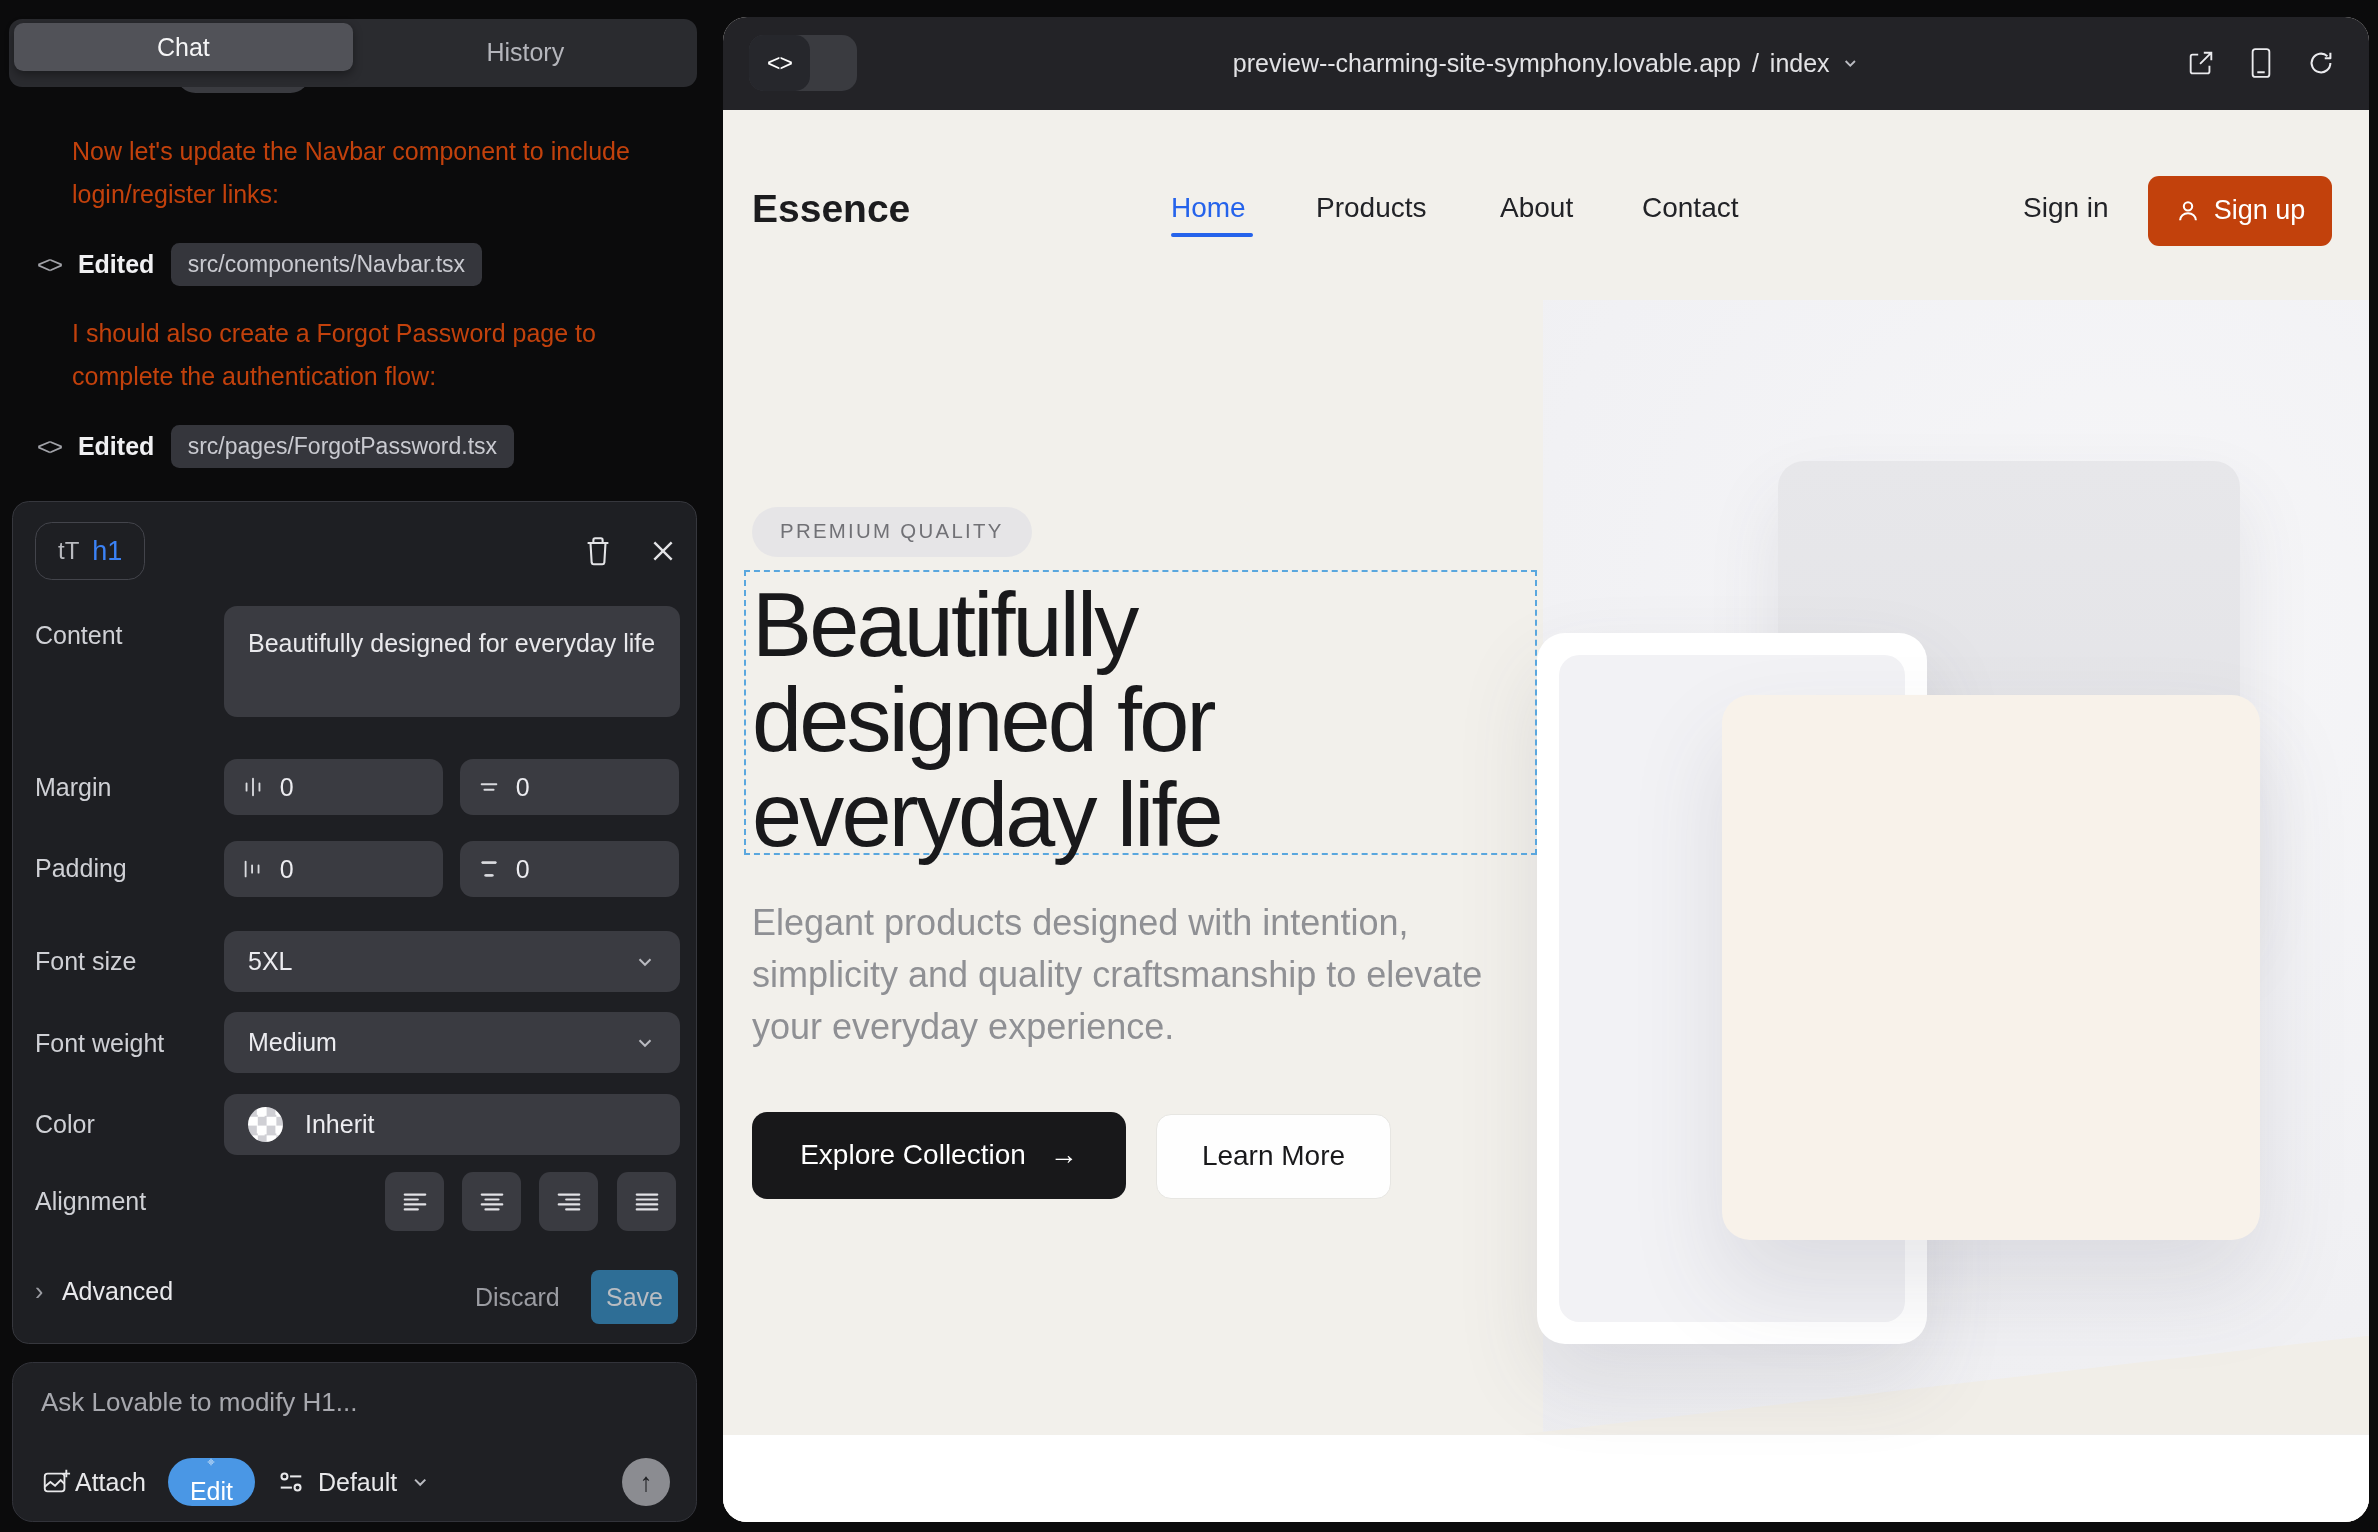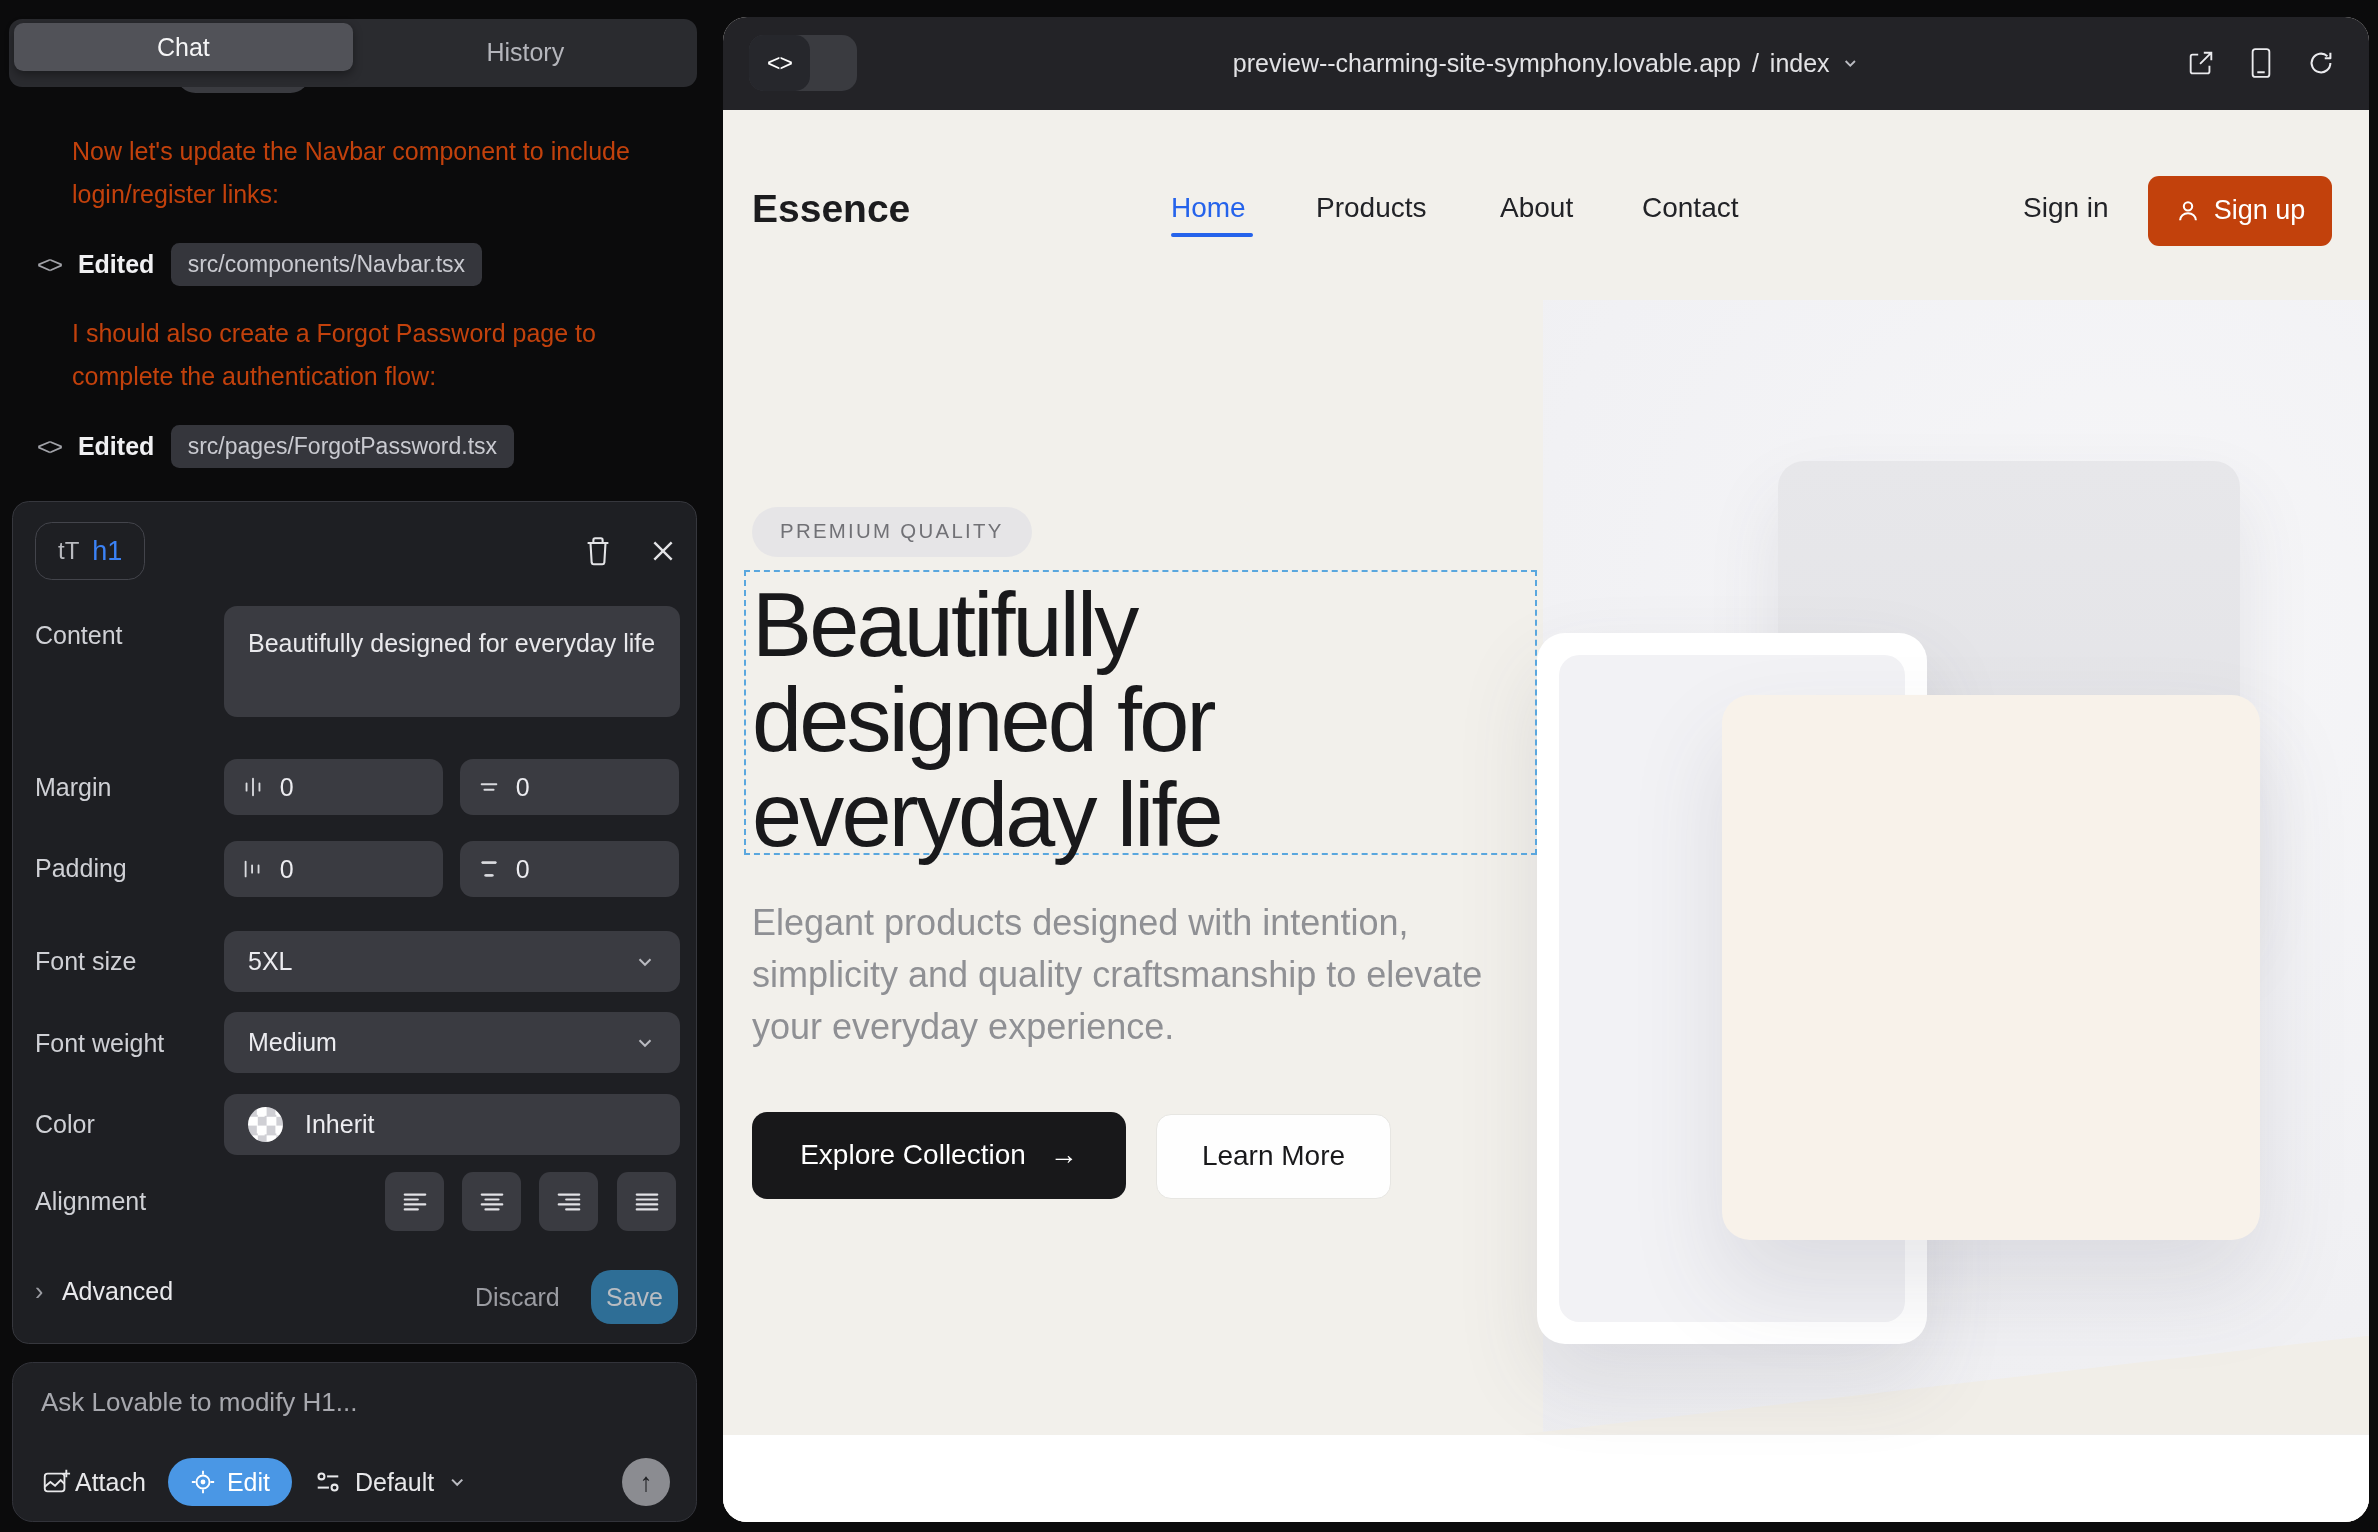--- a/index.html
+++ b/index.html
@@ -45,35 +45,35 @@
   .alignbtn { width:59px; height:59px; background:#3a3b41; border-radius:11px;
               display:flex; align-items:center; justify-content:center; cursor:pointer; }
   .swatch { width:35px; height:35px; border-radius:50%;
             background:repeating-conic-gradient(#ffffff 0% 25%, #cfcfd4 0% 50%);
             background-size:18.6px 18.6px; }
   .advanced { left:22px; top:775px; display:flex; align-items:center; gap:18.6px;
               font-size:25px; color:#e9e9ec; }
   .chev { color:#9b9ca2; font-size:25px; }
   .discard { left:462px; top:781px; font-size:25px; color:#9b9ca2; cursor:pointer; }
   .save { left:578px; top:768px; width:87px; height:54px; background:#2e6e96;
-          border-radius:20px; color:#b9bdc2; font-size:25px; display:flex;
+          border-radius:8px; color:#b9bdc2; font-size:25px; display:flex;
           align-items:center; justify-content:center; cursor:pointer; }
 
   
   .composer { left:12px; top:1362px; width:685px; height:160px; background:#1f2024;
               border:1.9px solid #32333a; border-radius:20.4px; }
   .composer input { position:absolute; left:28px; top:24px; width:612px; background:transparent;
                     border:none; outline:none; font-size:26px; color:#e6e6e9;
                     font-family:"Liberation Sans", sans-serif; }
   .composer input::placeholder { color:#a7a8ae; }
   .crow { position:absolute; left:28px; top:95px; height:48px; display:flex;
           align-items:center; gap:22px; }
   .attach { display:flex; align-items:center; gap:4px; font-size:25px; color:#e8e8ea; cursor:pointer; }
   .editpill { display:flex; align-items:center; gap:11px; background:#4a97e5; height:48px;
-              border-radius:24px; padding:0 22px; font-size:25px; color:#fff; cursor:pointer; }
+              border-radius:24px; padding:0 22px; font-size:25px; color:#fff; cursor:pointer;flex-direction:column; }
   .defaultbtn { display:flex; align-items:center; gap:13px; font-size:25px; color:#e8e8ea; cursor:pointer; }
   .send { position:absolute; right:26px; top:95px; width:48px; height:48px; border-radius:50%;
           background:#8b8c91; display:flex; align-items:center; justify-content:center;
           font-size:26px; font-weight:700; color:#1e1f22; cursor:pointer; }
 
   
   .window { left:723px; top:16.7px; width:1646px; height:1505px; background:#f2f0eb;
             border-radius:24px; overflow:hidden; }
   .winhead { left:0; top:0; width:1646px; height:93px; background:#232327; z-index:30; }
   .codetoggle { left:26px; top:18.6px; width:108px; height:56px; background:#3a3b40;

